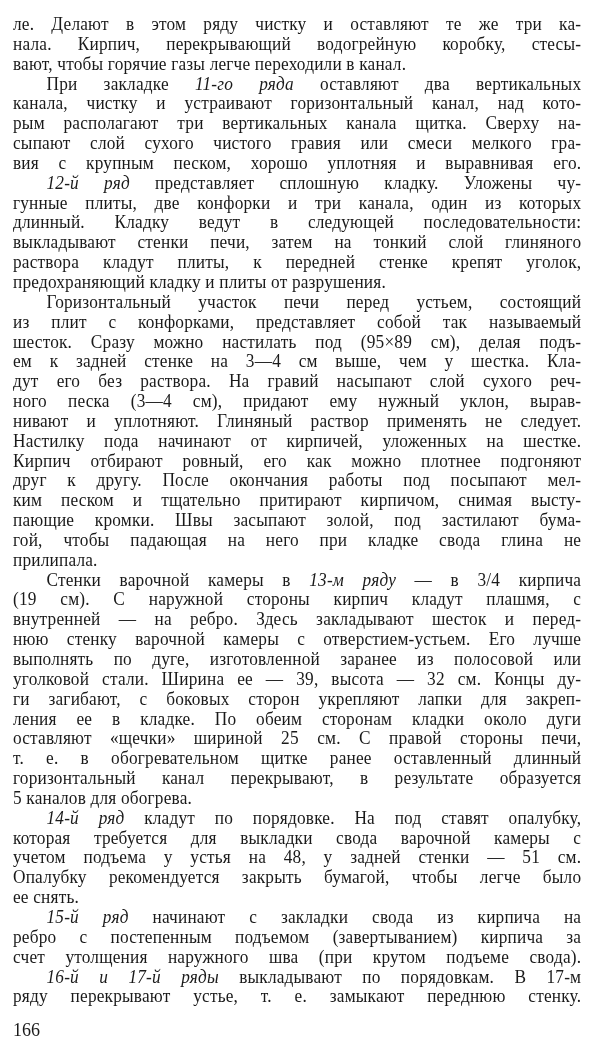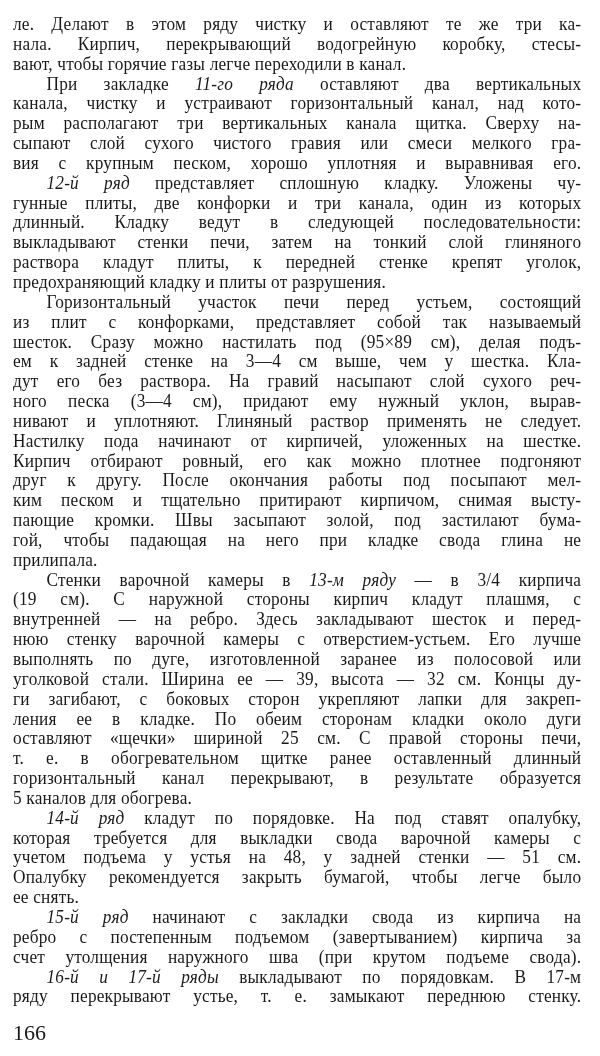--- a/index.html
+++ b/index.html
@@ -16,21 +16,21 @@
       white-space: nowrap;
       text-align: justify; text-align-last: justify;
       letter-spacing: 0.2px;
     }
     .line.last { text-align-last: left; }
     .line.indent { padding-left: 36px; }
     .it { font-style: italic; }
     .page-number {
       position: absolute; left: 13px; top: 1020px;
       font-family: "Liberation Serif", "DejaVu Serif", serif;
-      font-size: 22px; color: #1a1a1a;
+      font-size: 18px; color: #1a1a1a;
     }
   </style>
 </head>
 <body>
 
 <div class="page">
   <div class="line"><span>ле. Делают в этом ряду чистку и оставляют те же три ка-</span></div>
   <div class="line"><span>нала. Кирпич, перекрывающий водогрейную коробку, стесы-</span></div>
   <div class="line last"><span>вают, чтобы горячие газы легче переходили в канал.</span></div>
   <div class="line indent"><span>При закладке </span><span class="it">11-го ряда</span><span> оставляют два вертикальных</span></div>

